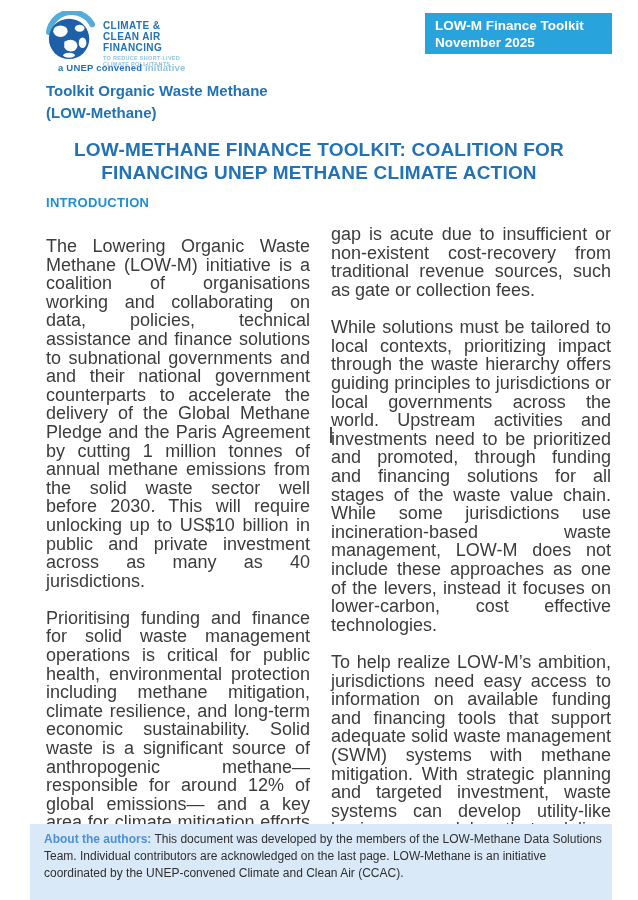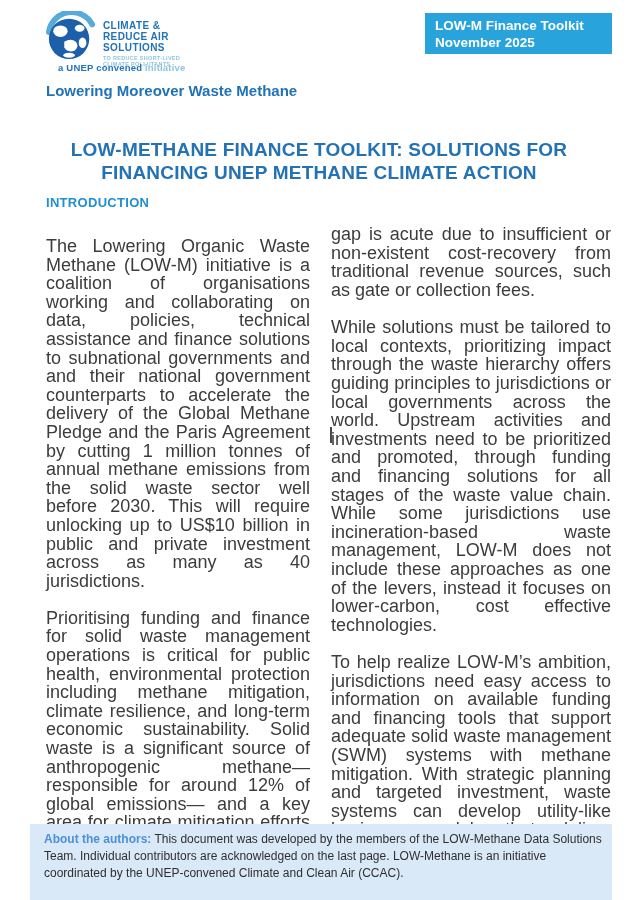--- a/index.html
+++ b/index.html
@@ -81,44 +81,45 @@
       <path d="M3,22 A24,24 0 0 1 48,14" stroke="#55acd8" stroke-width="6" fill="none" stroke-linecap="round"></path>
       <circle cx="24" cy="29" r="21" fill="#1e5fa9"></circle>
       <ellipse cx="15" cy="21" rx="7.5" ry="6" fill="#ffffff"></ellipse>
       <path d="M19,32 q7,-4 12,0 q4,5 -1,9 q-7,3 -11,-3 z" fill="#ffffff"></path>
       <ellipse cx="35" cy="18" rx="5" ry="3.6" fill="#ffffff"></ellipse>
       <ellipse cx="38" cy="33" rx="4" ry="5.5" fill="#ffffff"></ellipse>
       <ellipse cx="24" cy="46" rx="6" ry="2.5" fill="#ffffff"></ellipse>
     </svg>
     <div class="logo-text">
       <div class="logo-name">CLIMATE &amp;</div>
-      <div class="logo-name">REDUCE AIR</div>
-      <div class="logo-name">SOLUTIONS</div>
+      <div class="logo-name">CLEAN AIR</div>
+      <div class="logo-name">FINANCING</div>
       <div class="logo-tagline">
         <div>TO REDUCE SHORT-LIVED</div>
         <div>CLIMATE POLLUTANTS</div>
       </div>
     </div>
   </div>
   <div class="unep-line">
     <span class="bold">a UNEP convened</span>
     <span class="light">initiative</span>
   </div>
 
   <div class="badge">
     <div>LOW-M Finance Toolkit</div>
     <div>November 2025</div>
   </div>
 
   <div class="subtitle">
-    <div>Lowering Moreover Waste Methane</div>
+    <div>Toolkit Organic Waste Methane</div>
+    <div>(LOW-Methane)</div>
   </div>
 
   <div class="doc-title">
-    <div>LOW-METHANE FINANCE TOOLKIT: SOLUTIONS FOR</div>
+    <div>LOW-METHANE FINANCE TOOLKIT: COALITION FOR</div>
     <div>FINANCING UNEP METHANE CLIMATE ACTION</div>
   </div>
 
   <div class="columns">
     <div class="col-left">
       <div class="section-heading">INTRODUCTION</div>
       <p class="body">The Lowering Organic Waste Methane (LOW-M) initiative is a coalition of organisations working and collaborating on data, policies, technical assistance and finance solutions to subnational governments and and their national government counterparts to accelerate the delivery of the Global Methane Pledge and the Paris Agreement by cutting 1 million tonnes of annual methane emissions from the solid waste sector well before 2030. This will require unlocking up to US$10 billion in public and private investment across as many as 40 jurisdictions.</p>
       <p class="body">Prioritising funding and finance for solid waste management operations is critical for public health, environmental protection including methane mitigation, climate resilience, and long-term economic sustainability. Solid waste is a significant source of anthropogenic methane— responsible for around 12% of global emissions— and a key area for climate mitigation efforts and local development, yet waste management remains a major financial burden for local authorities. Historically, limited finance has focused on capital expenditures (CapEx) for infrastructure that can generate financial returns, leaving operational expenditures (OpEx) and long-term maintenance underfunded. Moreover, the operational</p>
     </div>
     <div class="col-right">

